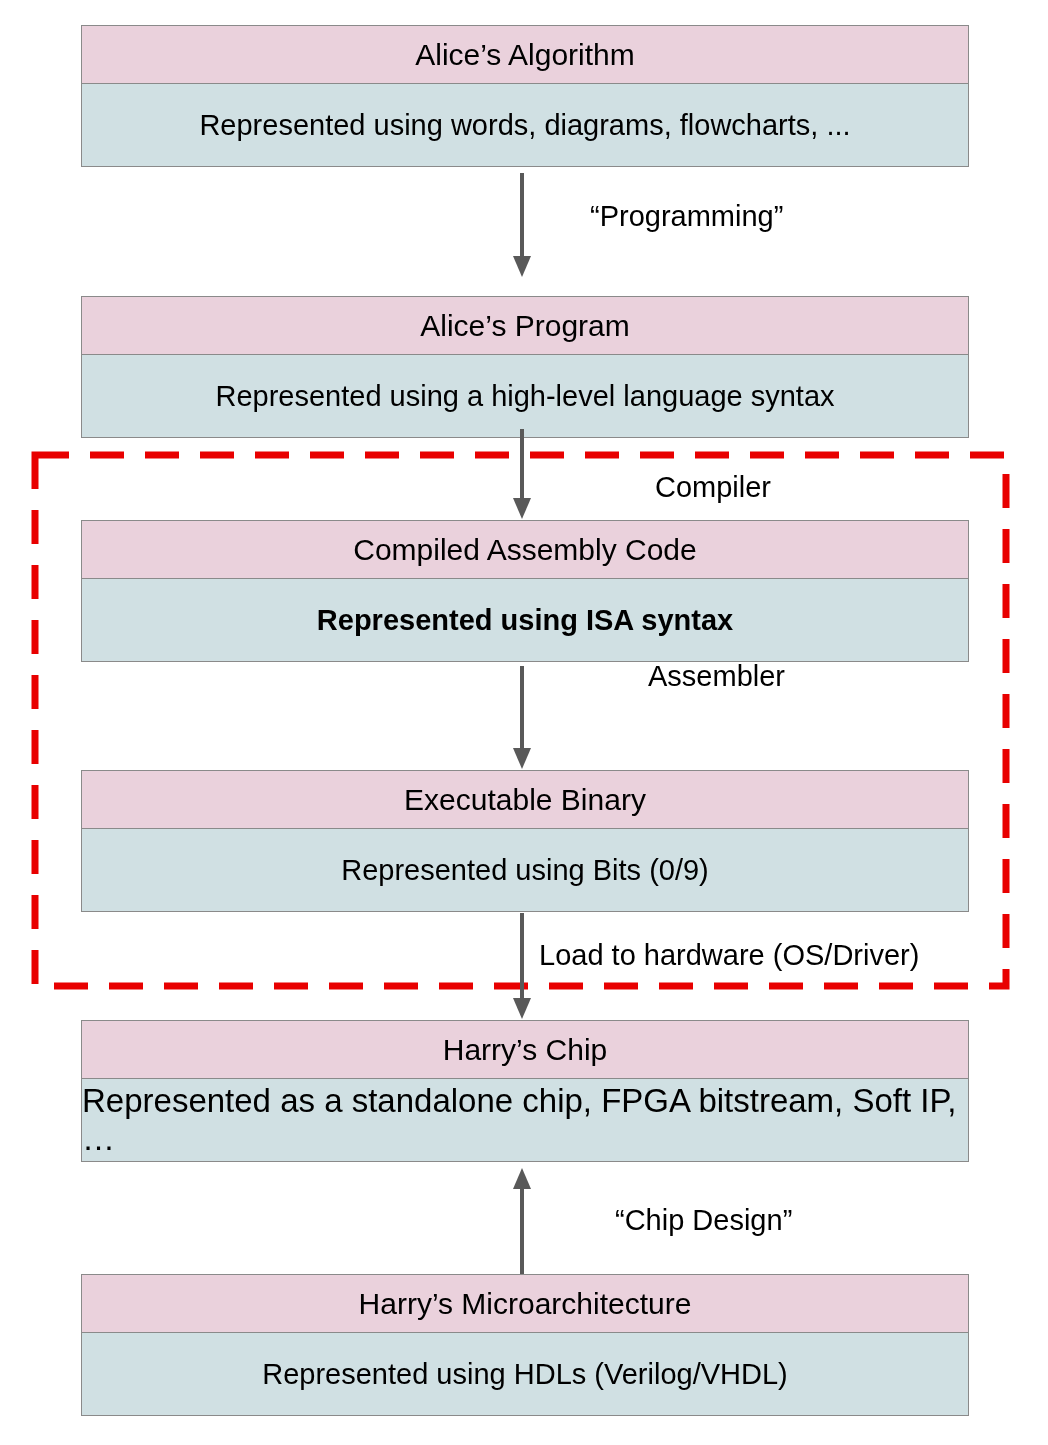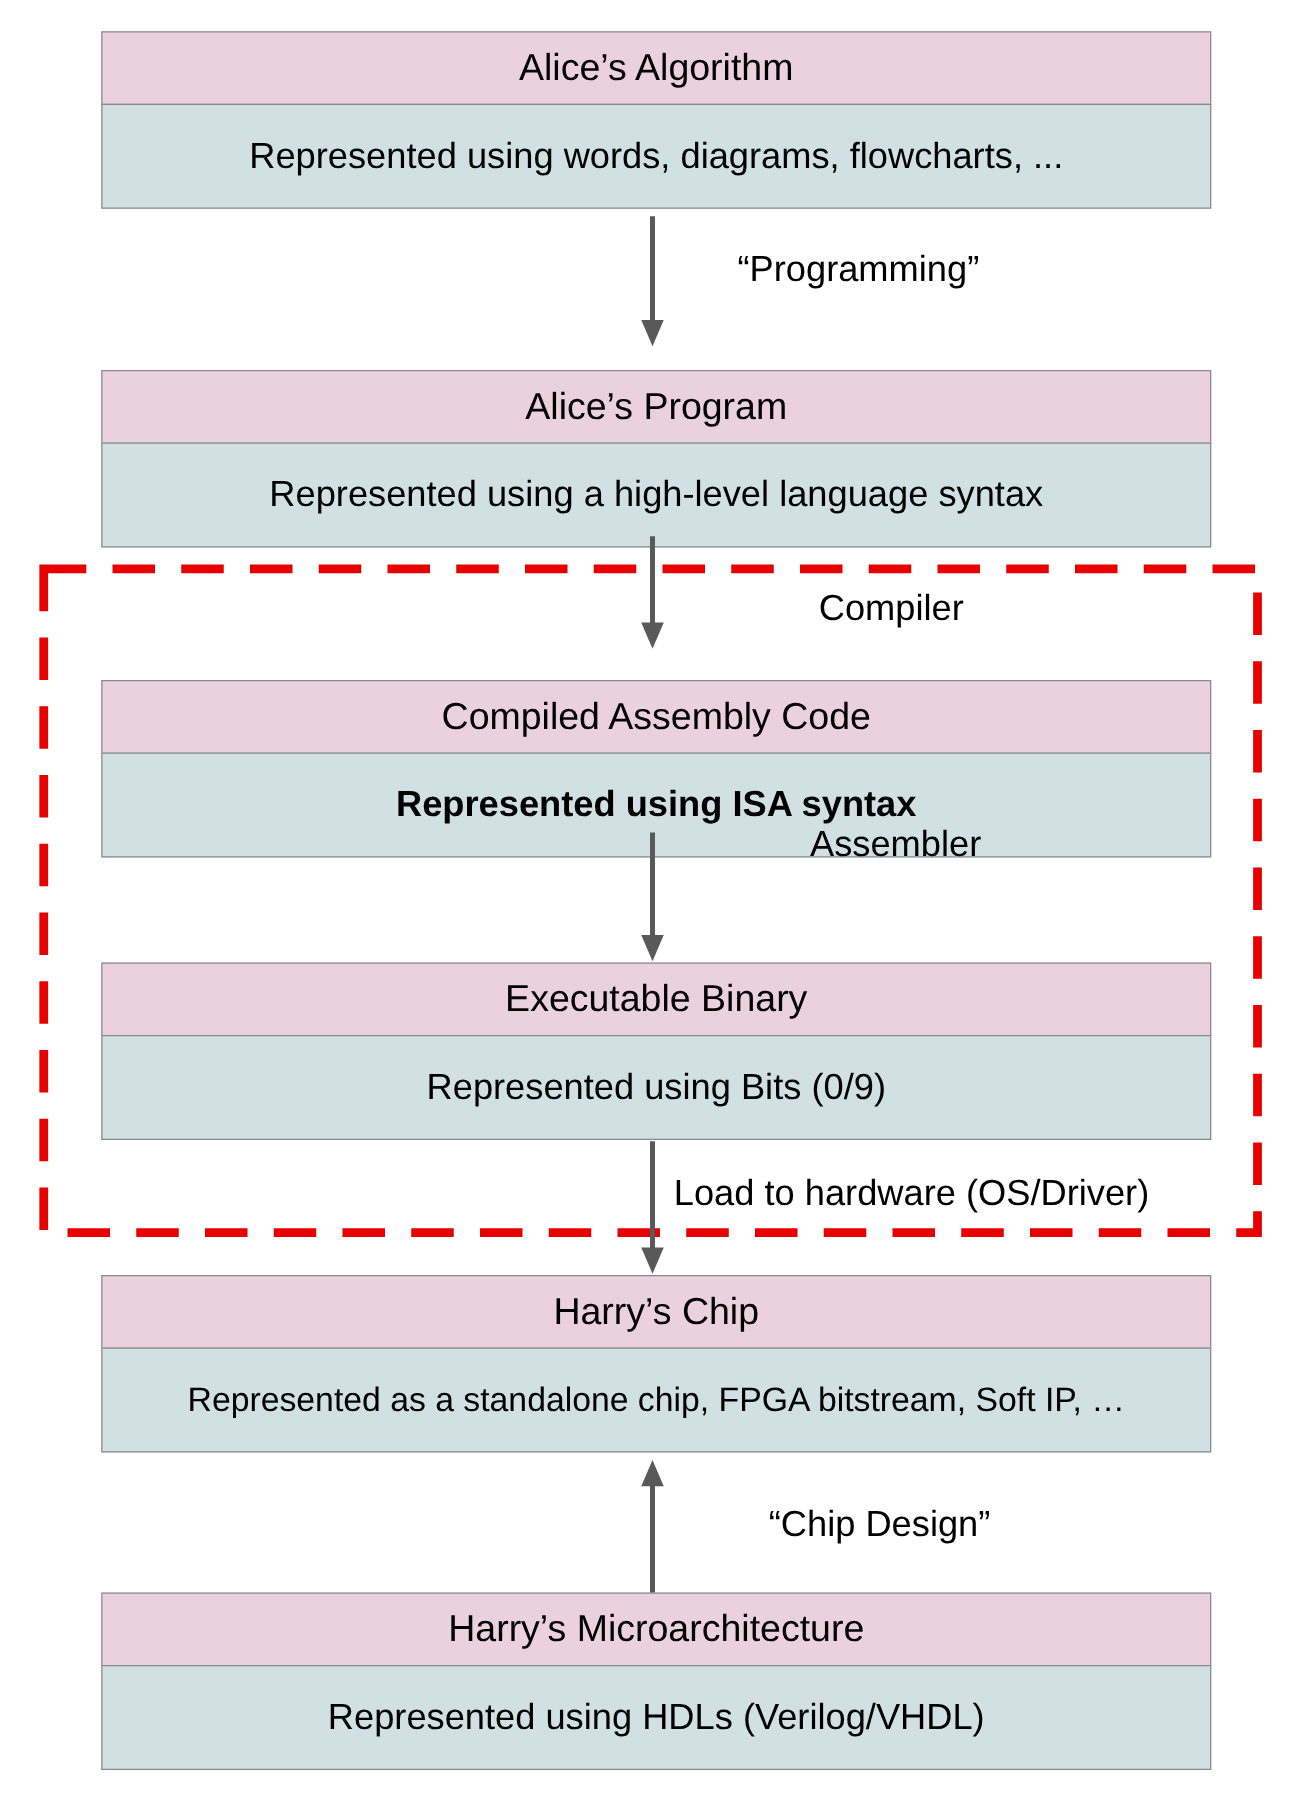--- a/index.html
+++ b/index.html
@@ -45,24 +45,24 @@
     height:84px;
     margin-top:-1px;
     background:var(--body-bg);
     border:1px solid var(--box-border);
     display:flex;
     align-items:center;
     justify-content:center;
     font-size:29px;
   }
   .box-body.bold{font-weight:bold;}
-  .box-body.small{font-size:27px;}
+  .box-body.small{font-size:33px;}
   .b1{top:25px;}
   .b2{top:283px;margin-top:13px;}
-  .b3{top:544px;}
+  .b3{top:520px;}
   .b4{top:770px;}
   .b5{top:1020px;}
   .b6{top:1274px;border-radius:14px;}
   
   .arrow{
     position:absolute;
     left:513px;
     width:18px;
     z-index:3;
   }

